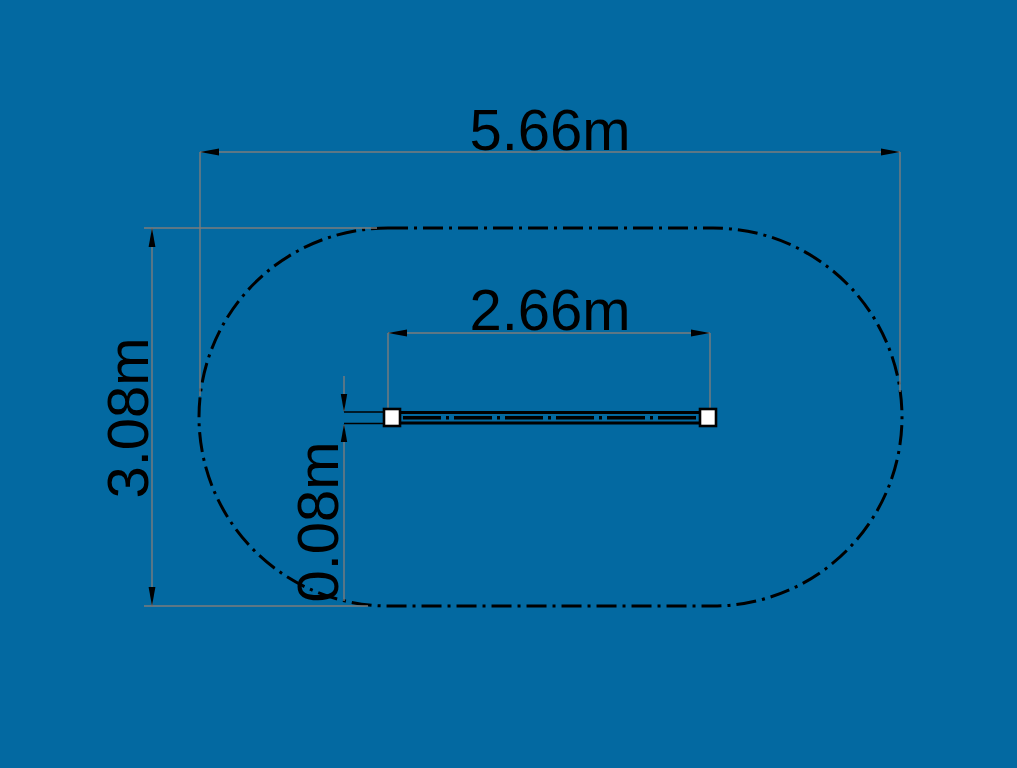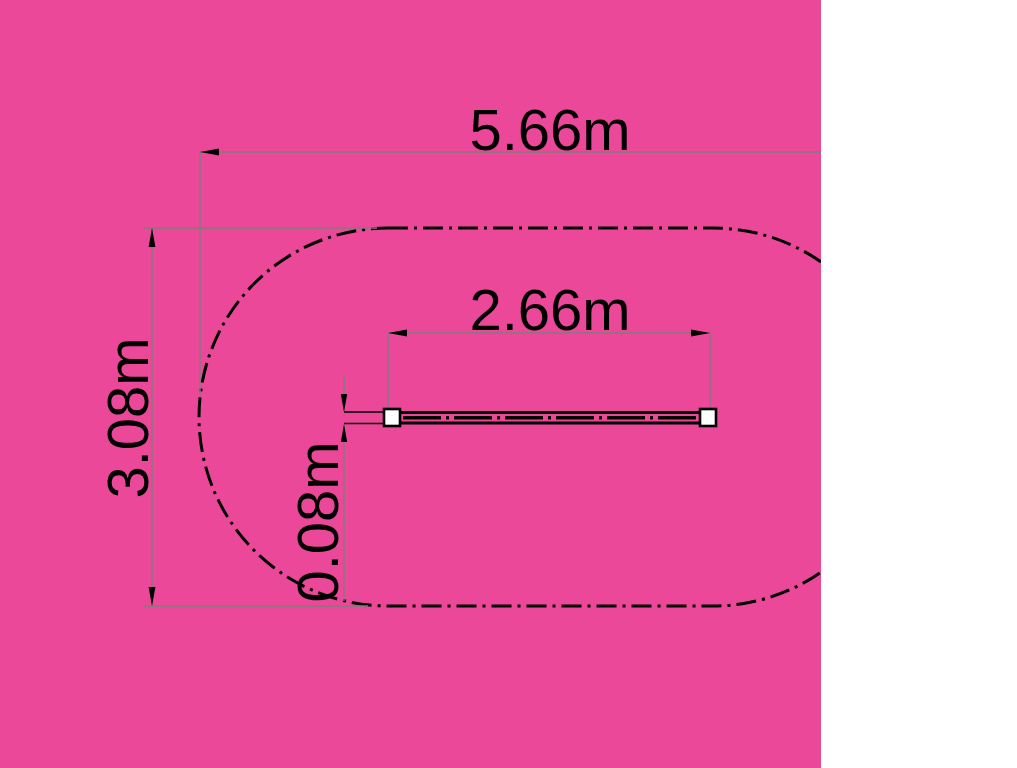--- a/index.html
+++ b/index.html
@@ -2,23 +2,23 @@
 <html><head>
 <meta charset="utf-8">
 <style>
   html, body {
     margin: 0;
     padding: 0;
     background: #ffffff;
   }
   .canvas {
     position: relative;
-    width: 821px;
+    width: 1017px;
     height: 768px;
-    background: #ec4899;
+    background: #0369a1;
     overflow: hidden;
   }
   svg text {
     font-family: "Liberation Sans", "DejaVu Sans", sans-serif;
     font-size: 58px;
     fill: #000000;
   }
 </style>
 </head>
 <body>

